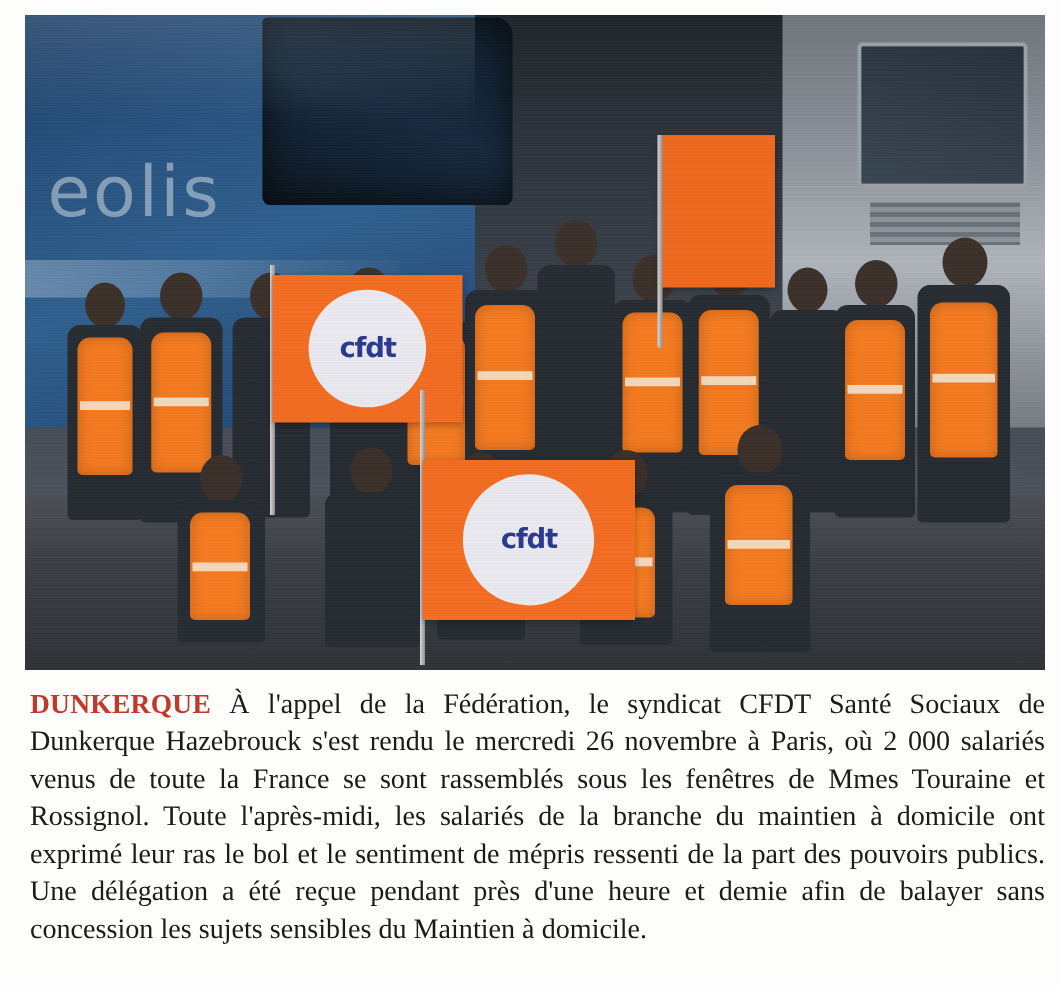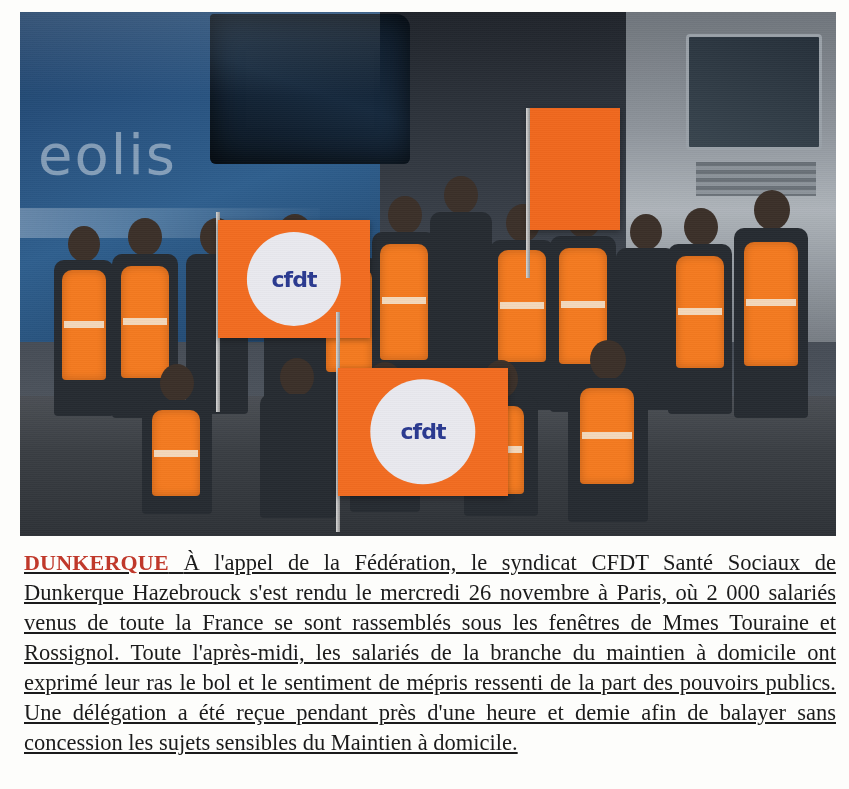--- a/index.html
+++ b/index.html
@@ -173,21 +173,20 @@
   .caption {
     margin: 12px 2px 0 6px;
     width: 812px;
     font-family: "Liberation Serif", serif;
     font-size: 22.5px;
     line-height: 30px;
     color: #1b1b1b;
     text-align: justify;
     text-justify: inter-word;
     hyphens: manual;
-    text-decoration: underline;
   }
   .city {
     color: #c0392b;
     font-weight: bold;
     font-size: 22px;
     letter-spacing: .2px;
   }
 </style>
 </head>
 <body>

